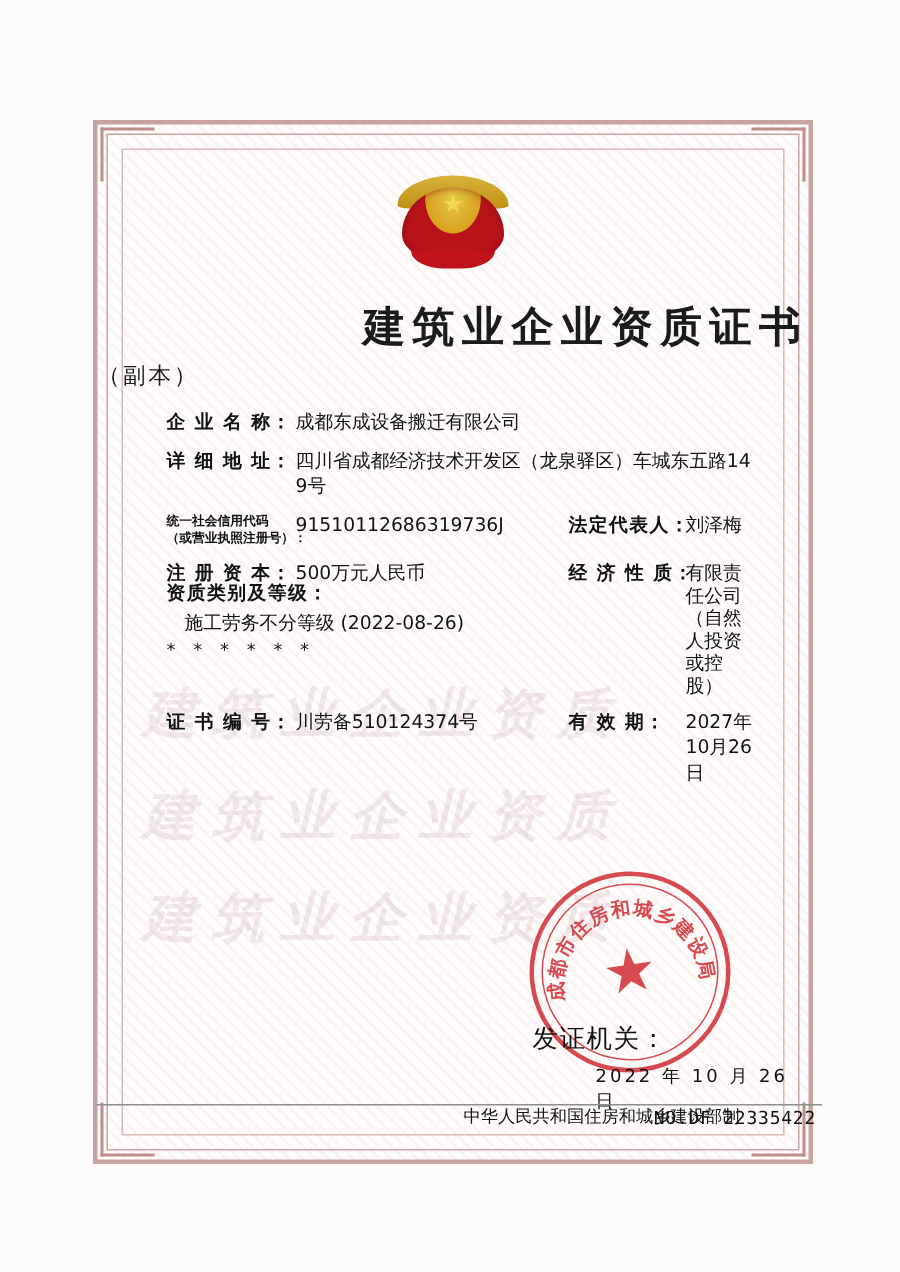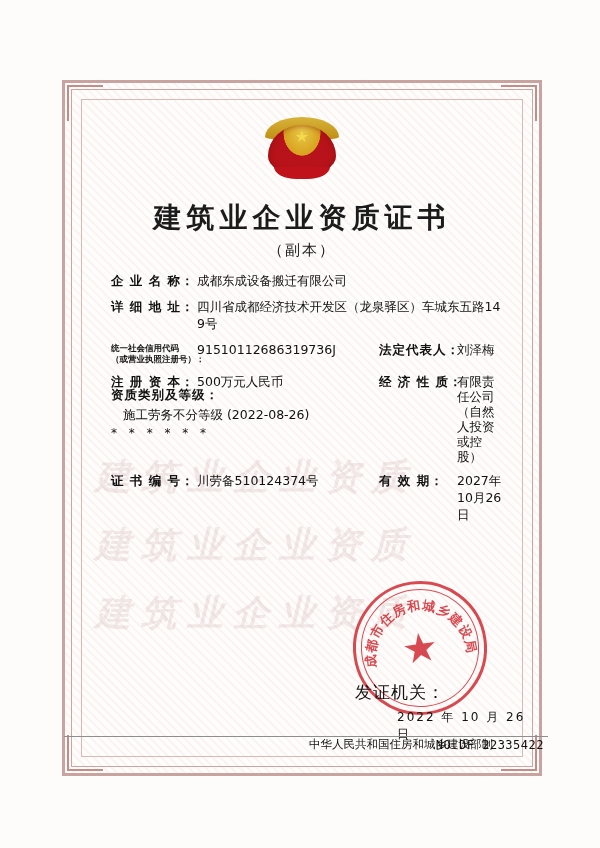--- a/index.html
+++ b/index.html
@@ -121,33 +121,33 @@
     height: 12px;
     background: #c0121a;
     border-radius: 0 0 40% 40% / 0 0 100% 100%;
   }
 
   .doc-title {
     position: absolute;
     left: 0;
     right: 0;
     top: 116px;
-    text-align: center;
+    text-align: right;
     font-family: "DejaVu Sans", sans-serif;
     font-weight: bold;
     font-size: 28px;
     letter-spacing: 5px;
     color: #1b1b1b;
   }
   .doc-subtitle {
     position: absolute;
     left: 0;
     right: 0;
     top: 158px;
-    text-align: center;
+    text-align: left;
     font-family: Liberation Serif, serif;
     font-size: 15px;
     letter-spacing: 2px;
     color: #1b1b1b;
   }
 
   
   .fields {
     position: absolute;
     left: 46px;

